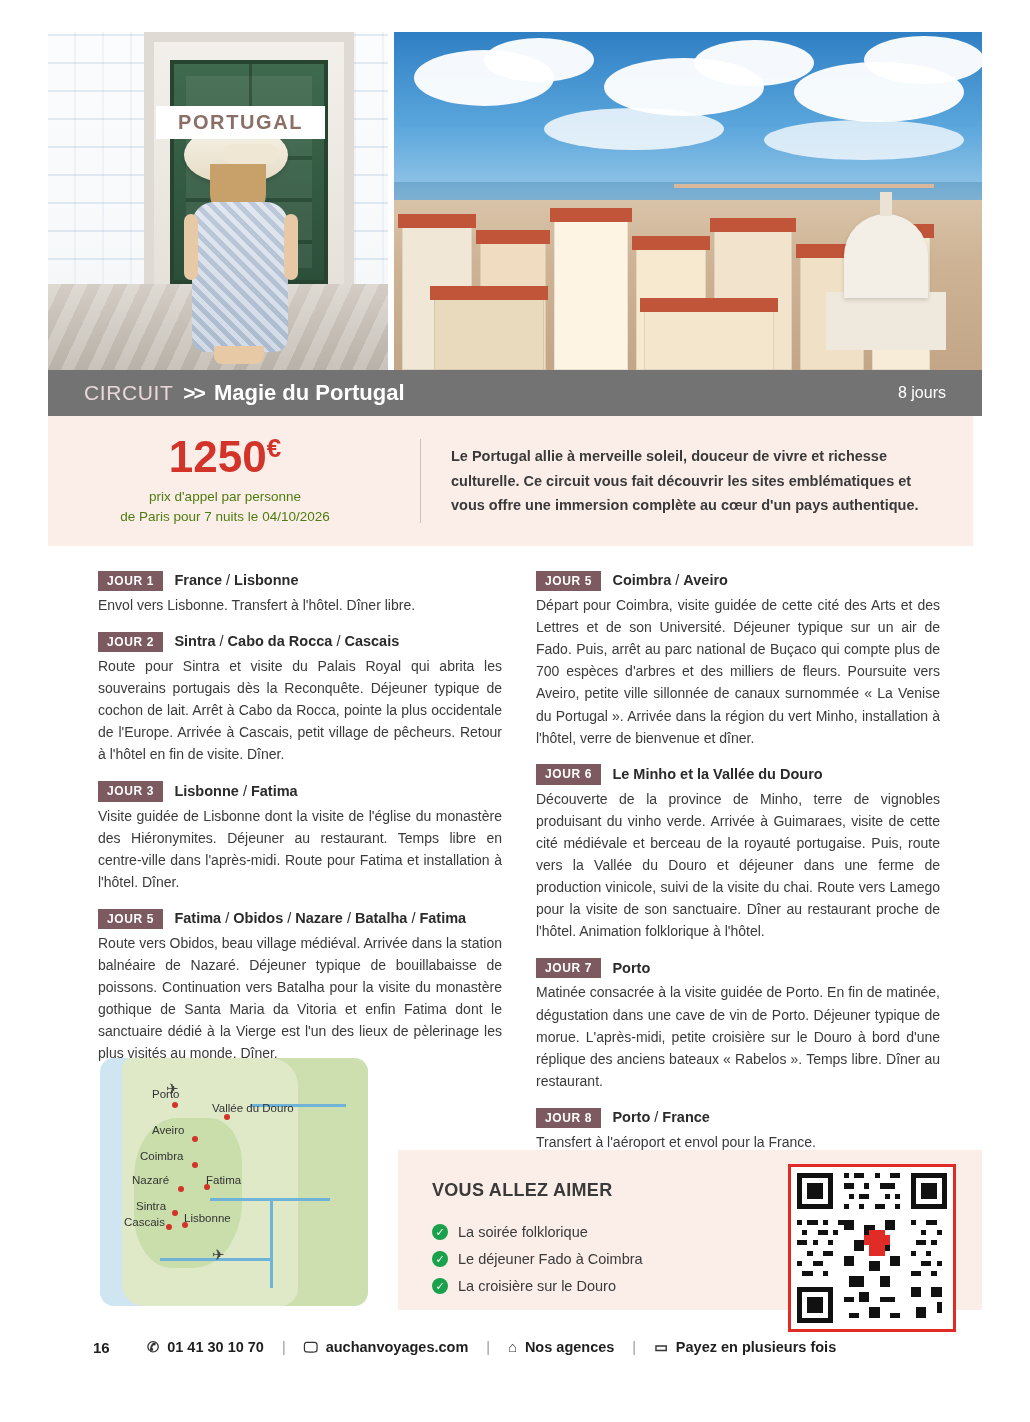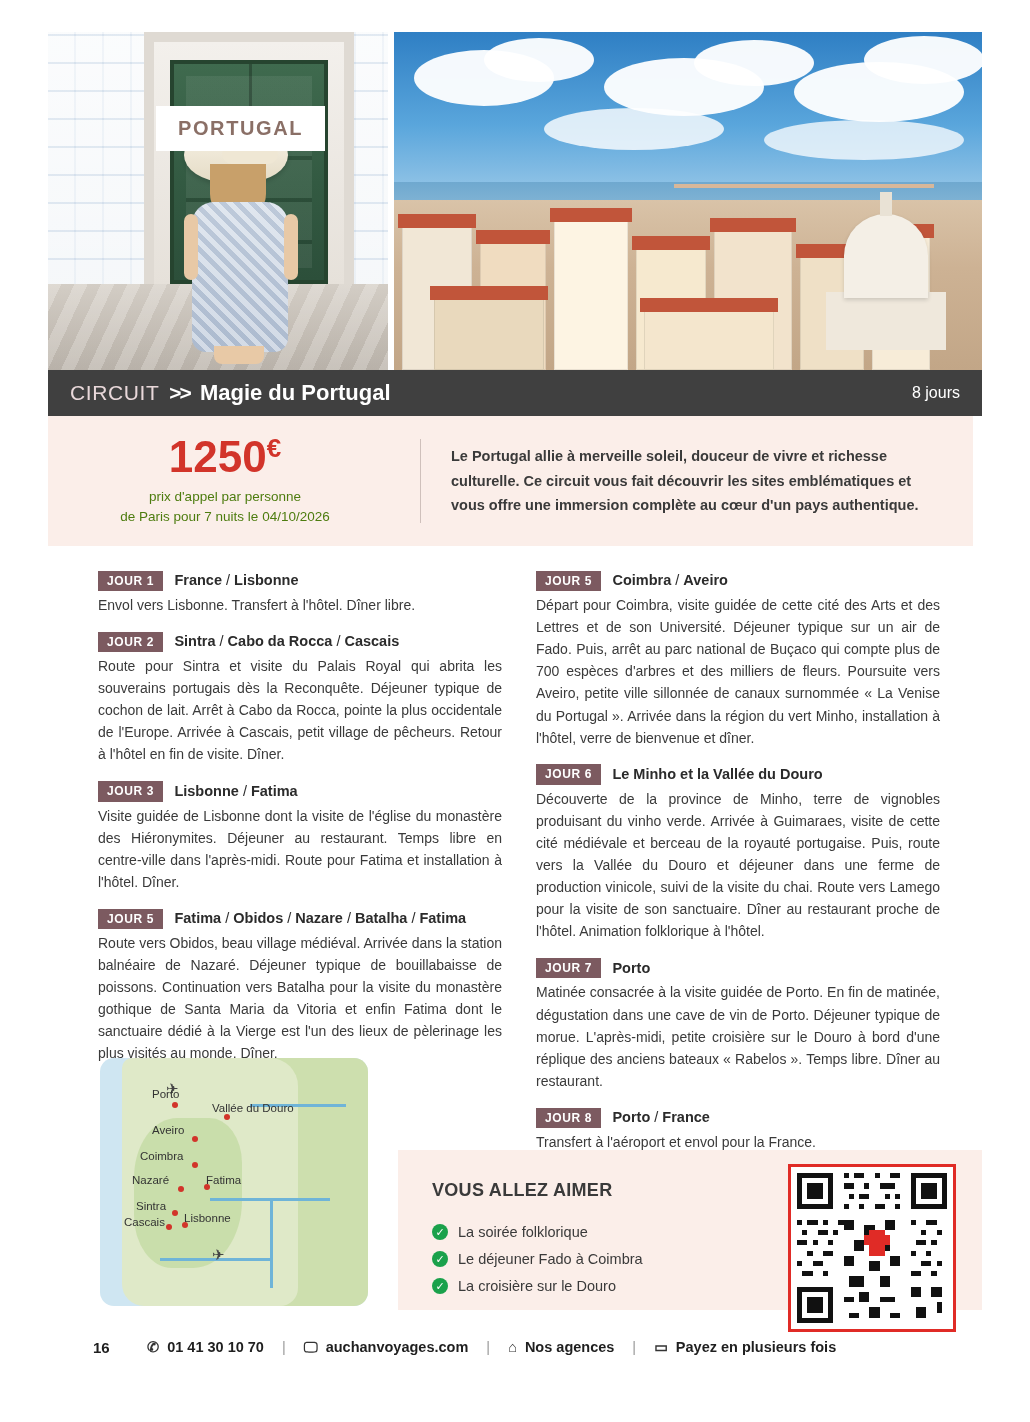--- a/index.html
+++ b/index.html
@@ -81,21 +81,21 @@
     opacity:.8;
   }
   .arm{ position:absolute; width:14px; height:66px; border-radius:8px; background:#e8c9a6; top:86px;}
   .arm.l{ left:18px; } .arm.r{ right:18px; }
   .legs{ position:absolute; left:48px; top:218px; width:50px; height:18px; background:#e8c9a6; border-radius:0 0 8px 8px;}
 
   .badge-portugal{
     position:absolute; left:108px; top:74px;
     background:#ffffff; color:#8a6f66;
     font-weight:700; font-size:20px; letter-spacing:1.6px;
-    padding:11px 22px;
+    padding:5px 22px;
   }
 
   .hero-right{
     width:588px; height:338px; position:relative; overflow:hidden;
     background:#3a7fb5;
   }
   .sky{
     position:absolute; left:0; top:0; right:0; height:170px;
     background:linear-gradient(180deg,#2f7fc4 0%, #5aa6dc 55%, #9cc9e8 100%);
   }
@@ -119,23 +119,23 @@
     background:#f4efe6; border-radius:42px 42px 0 0;
     box-shadow:0 2px 4px rgba(0,0,0,.15);
   }
   .dome:after{
     content:""; position:absolute; left:36px; top:-22px; width:12px; height:24px; background:#e9e2d5;
   }
   .dome-base{ position:absolute; right:36px; top:92px; width:120px; height:58px; background:#efe8dc;}
 
   .hero-bar{
     position:absolute; left:48px; top:370px; width:934px; height:46px;
-    background:#404040; color:#ffffff;
+    background:#737373; color:#ffffff;
     display:flex; align-items:center; justify-content:space-between;
-    padding:0 22px;
+    padding:0 36px;
   }
   .hero-bar .left{ display:flex; align-items:center; gap:10px; font-size:21px; }
   .circuit-word{ color:#e9d8da; letter-spacing:.6px; }
   .chev{ color:#ffffff; font-weight:700; letter-spacing:-2px; font-size:21px;}
   .trip-title{ font-weight:700; font-size:22px; }
   .duration{ font-size:16px; }
 
   
   .band{
     position:absolute; left:48px; top:416px; width:925px; height:130px;

